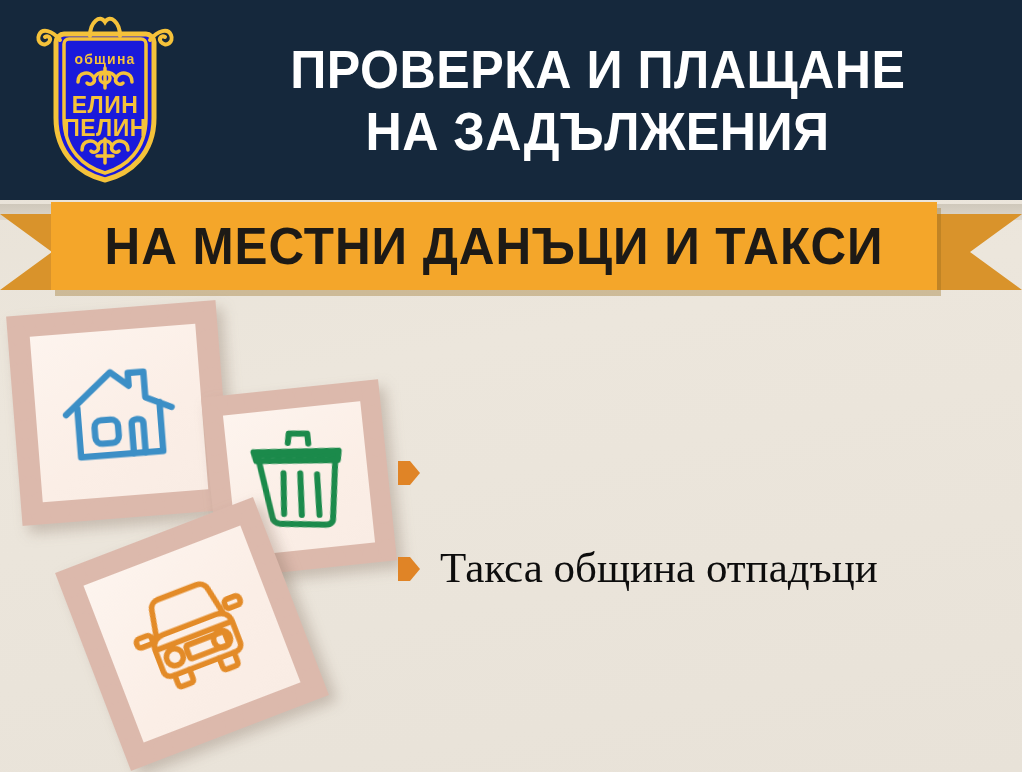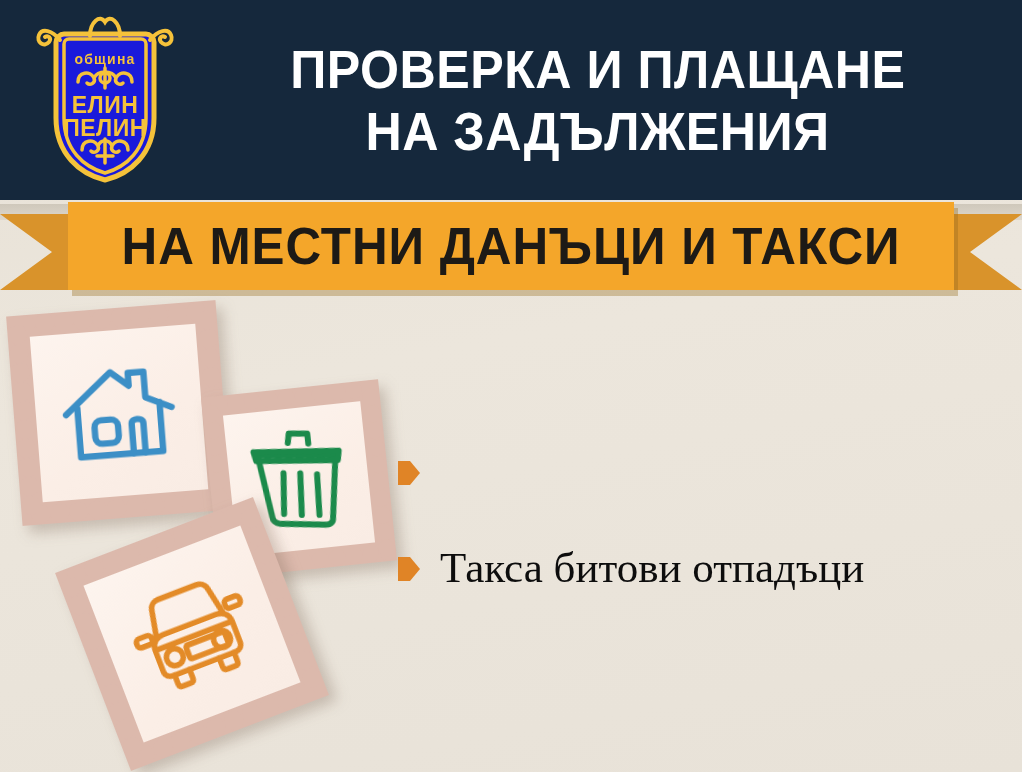--- a/index.html
+++ b/index.html
@@ -57,21 +57,21 @@
   }
   .ribbon-shadow-l {
     position:absolute; left:0; top:6px; width:120px; height:16px;
     background:linear-gradient(180deg,#cfc8bb,#ded7cb);
   }
   .ribbon-shadow-r {
     position:absolute; right:0; top:6px; width:130px; height:16px;
     background:linear-gradient(180deg,#cfc8bb,#ded7cb);
   }
   .ribbon-main {
-    position:absolute; left:68px; top:4px; width:886px; height:88px;
+    position:absolute; left:51px; top:4px; width:886px; height:88px;
     background:#f4a62a;
     box-shadow:4px 6px 0 rgba(150,105,25,0.35);
   }
   .ribbon-text {
     position:absolute; left:0; top:0; width:100%; height:100%;
     display:flex; align-items:center; justify-content:center;
     color:#1d1a16;
     font-family:"Liberation Sans", sans-serif;
     font-weight:bold;
     font-size:52px;
@@ -374,18 +374,18 @@
   </div>
 
   <div class="list">
 
     <div class="list-item">
       <span class="bullet"></span>
     </div>
 
     <div class="list-item">
       <span class="bullet"></span>
-      <span class="item-label">Такса битови отпадъци</span>
+      <span class="item-label">Такса община отпадъци</span>
     </div>
 
   </div>
 
 </div>
 
 </body></html>

